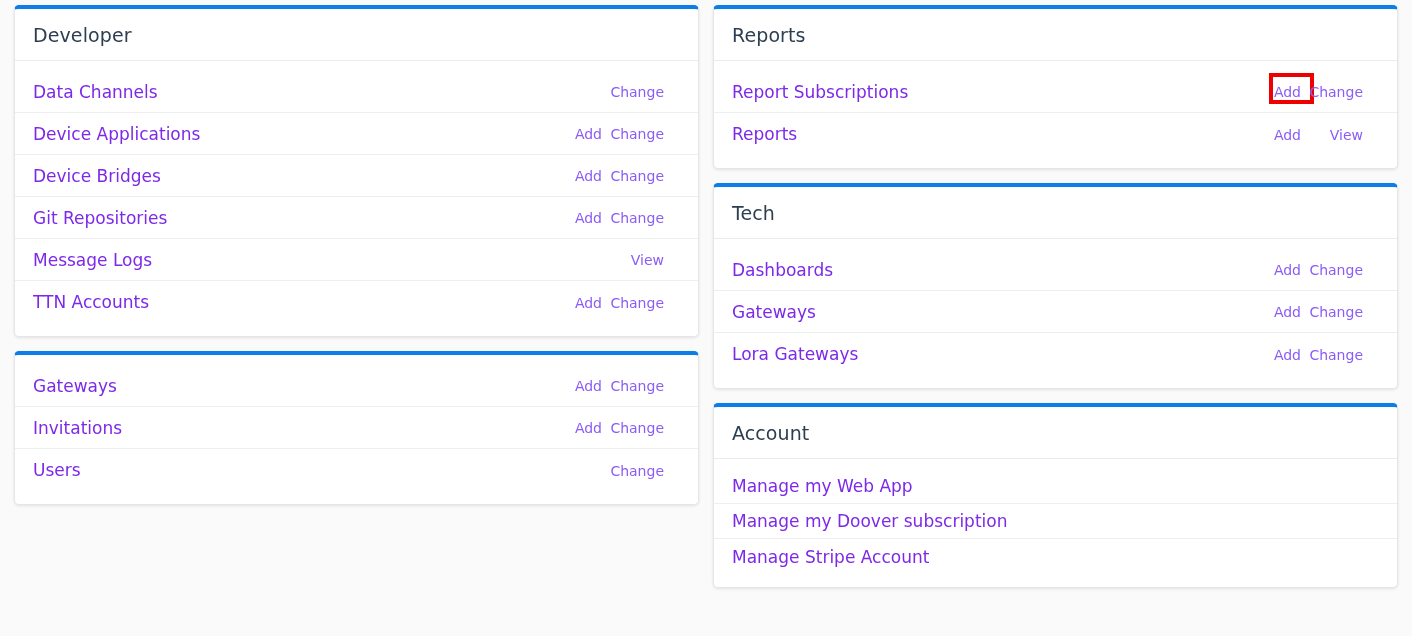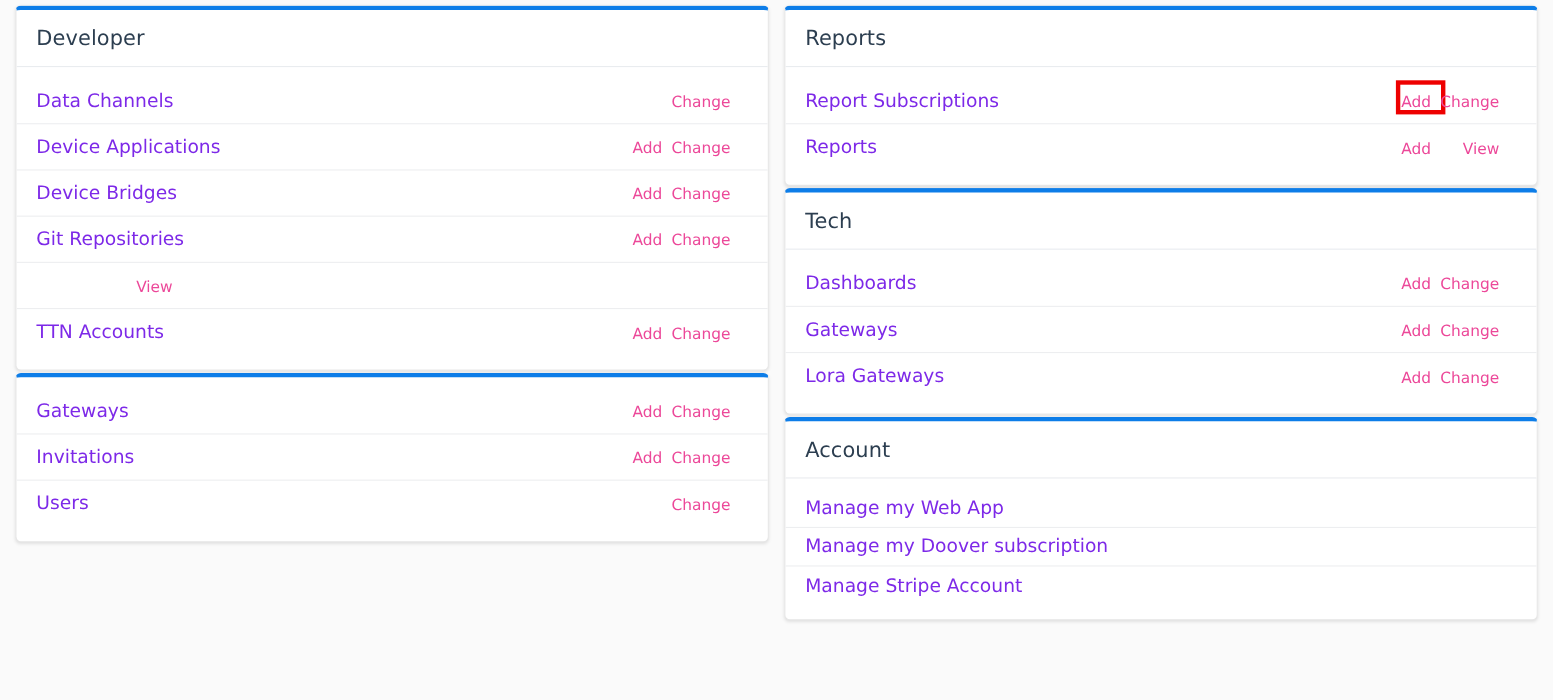--- a/index.html
+++ b/index.html
@@ -20,21 +20,21 @@
     box-sizing: border-box;
     padding: 5px 14px 0 14px;
     display: flex;
     gap: 14px;
     align-items: flex-start;
   }
   .column {
     flex: 1 1 0;
     display: flex;
     flex-direction: column;
-    gap: 2px;
+    gap: 14px;
     min-width: 0;
   }
   .card {
     background: #ffffff;
     border: 1px solid #e6e6e6;
     border-top: 4px solid #0d7de8;
     border-radius: 5px;
     box-shadow: 0 1px 3px rgba(0,0,0,0.10);
     overflow: hidden;
   }
@@ -77,21 +77,21 @@
     display: flex;
     align-items: center;
   }
   .action-cell {
     width: 62px;
     text-align: right;
     position: relative;
   }
   .action-link {
     font-size: 14px;
-    color: #ec4899;
+    color: #8b5cf6;
     text-decoration: none;
     white-space: nowrap;
   }
   .action-link.empty {
     visibility: hidden;
   }
   
   .highlight-box {
     position: absolute;
     border: 4px solid #ee0000;
@@ -170,20 +170,21 @@
             <div class="action-cell">
               <a class="action-link" href="#">Add</a>
             </div>
             <div class="action-cell">
               <a class="action-link" href="#">Change</a>
             </div>
           </div>
         </div>
 
         <div class="row-item">
+          <a class="row-link" href="#">Message Logs</a>
           <div class="actions">
             <div class="action-cell">
               <a class="action-link empty" href="#"></a>
             </div>
             <div class="action-cell">
               <a class="action-link" href="#">View</a>
             </div>
           </div>
         </div>
 

